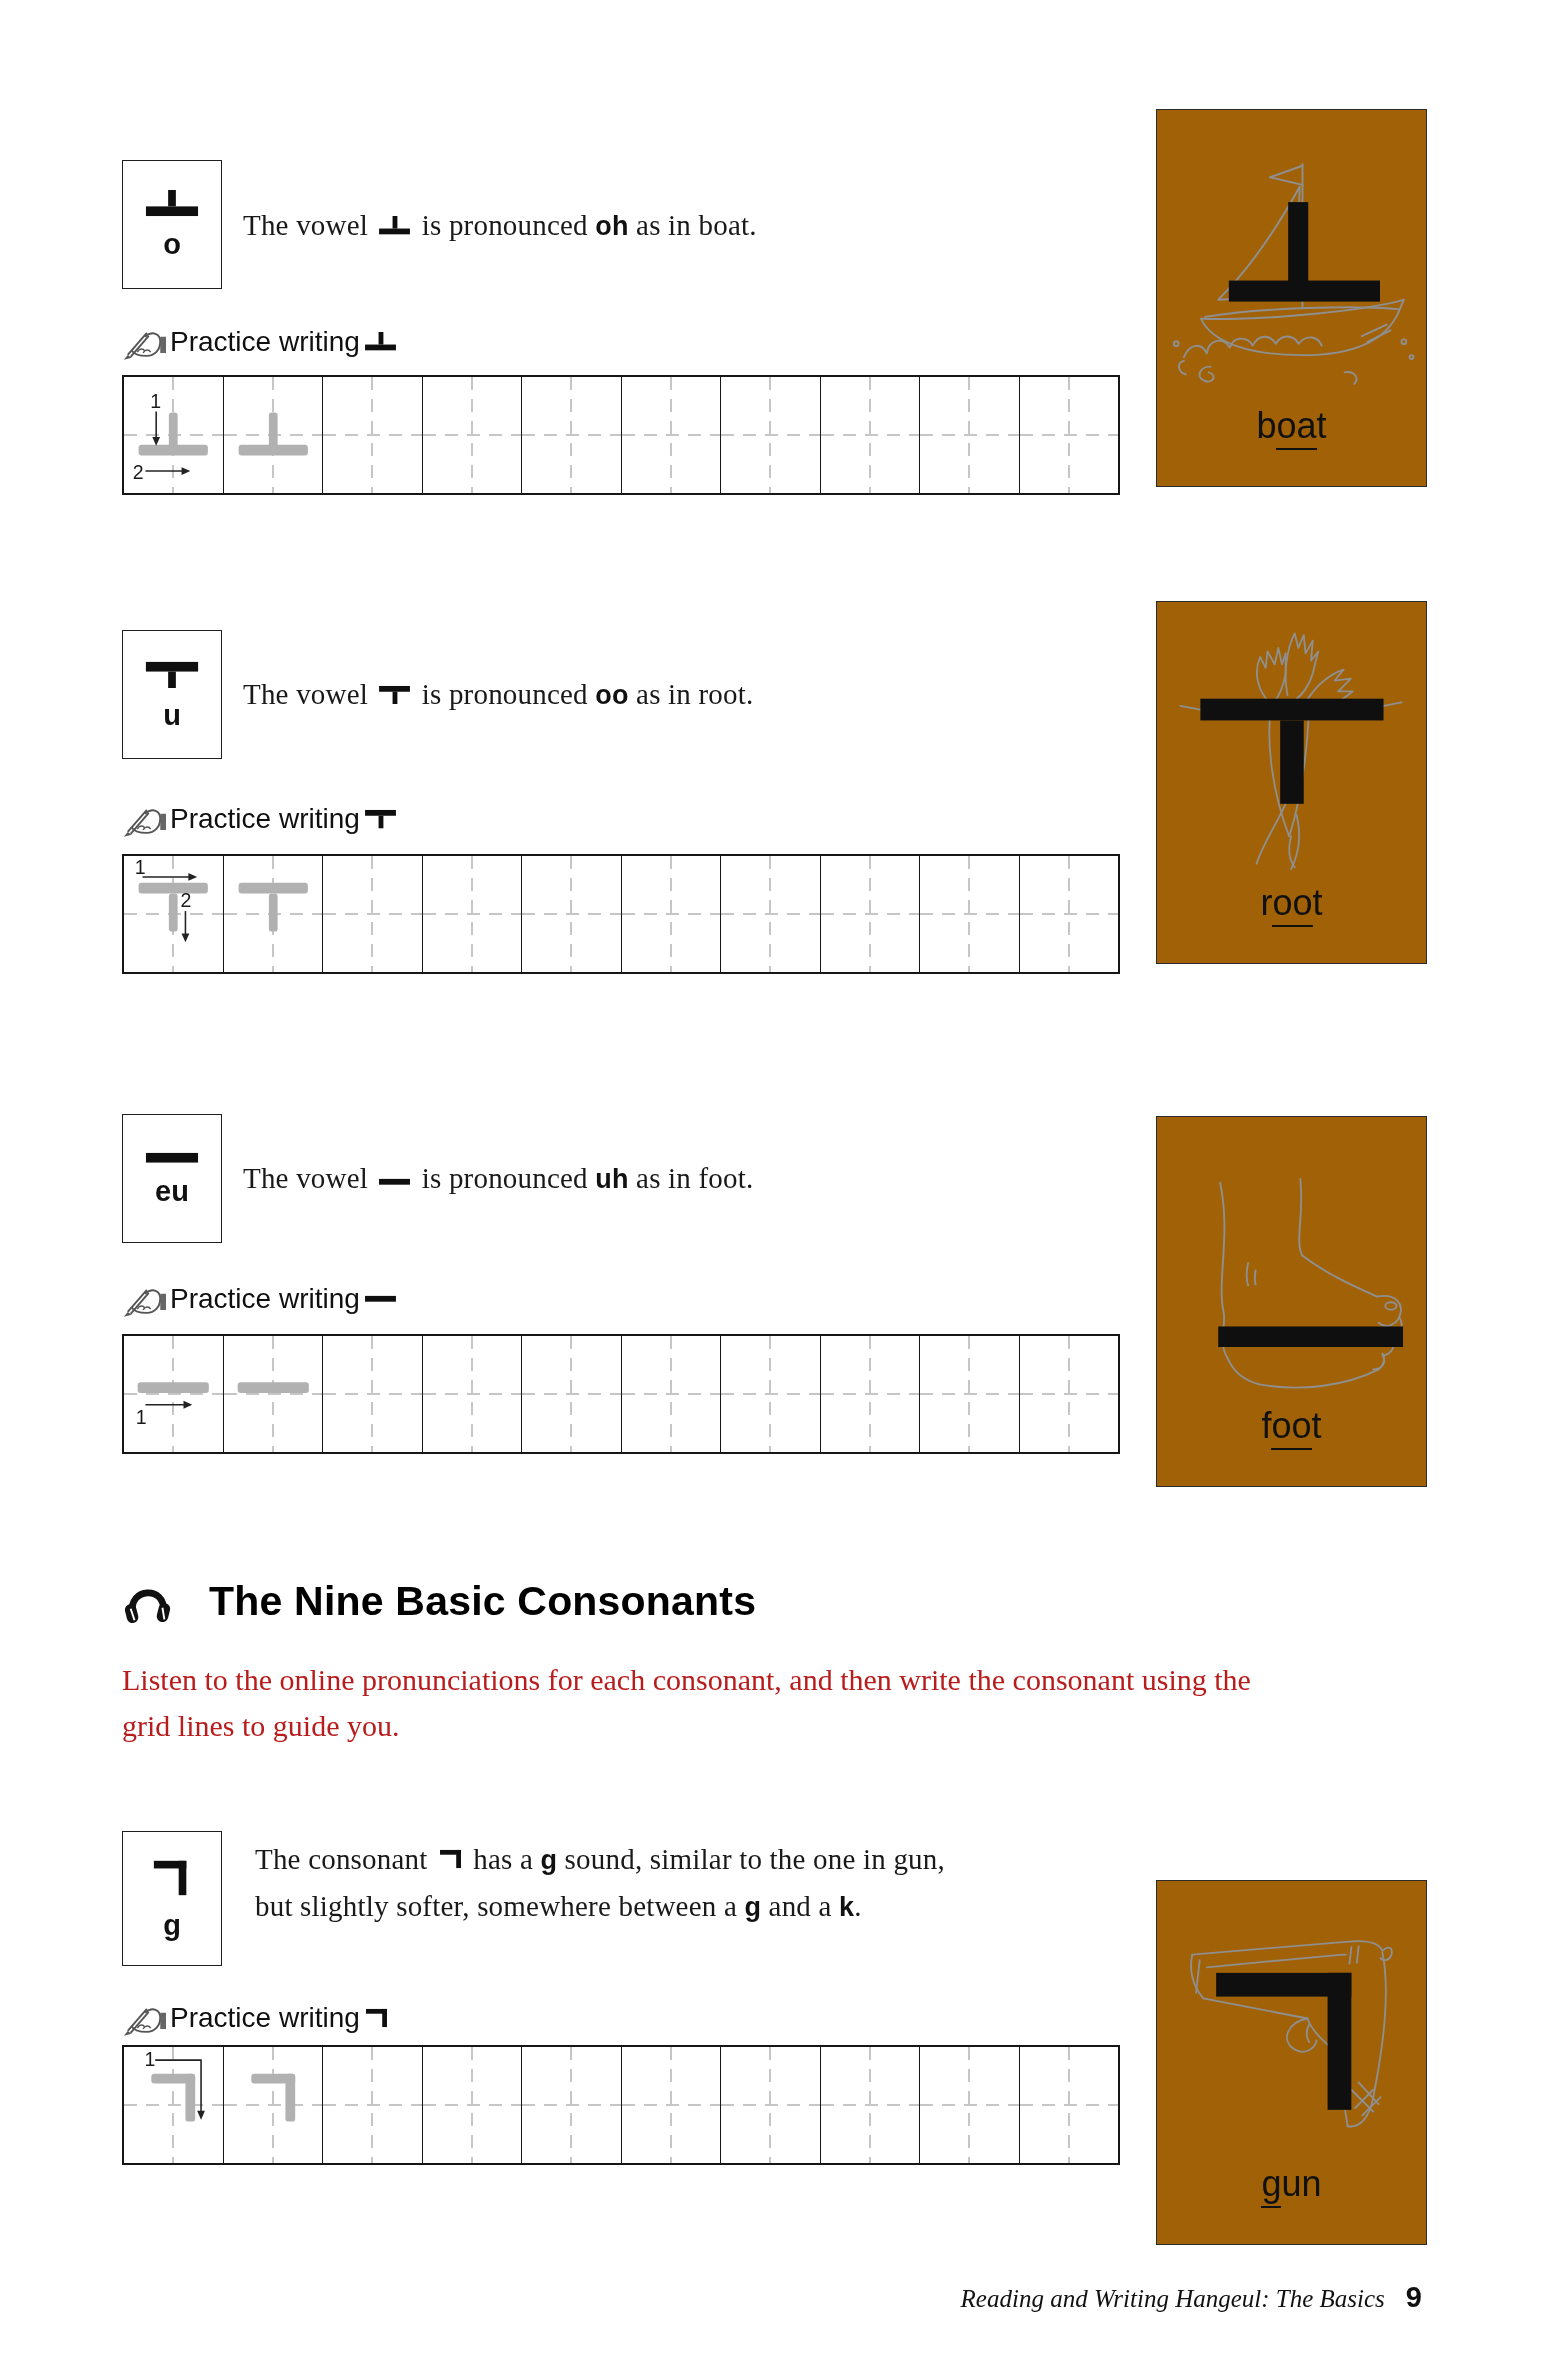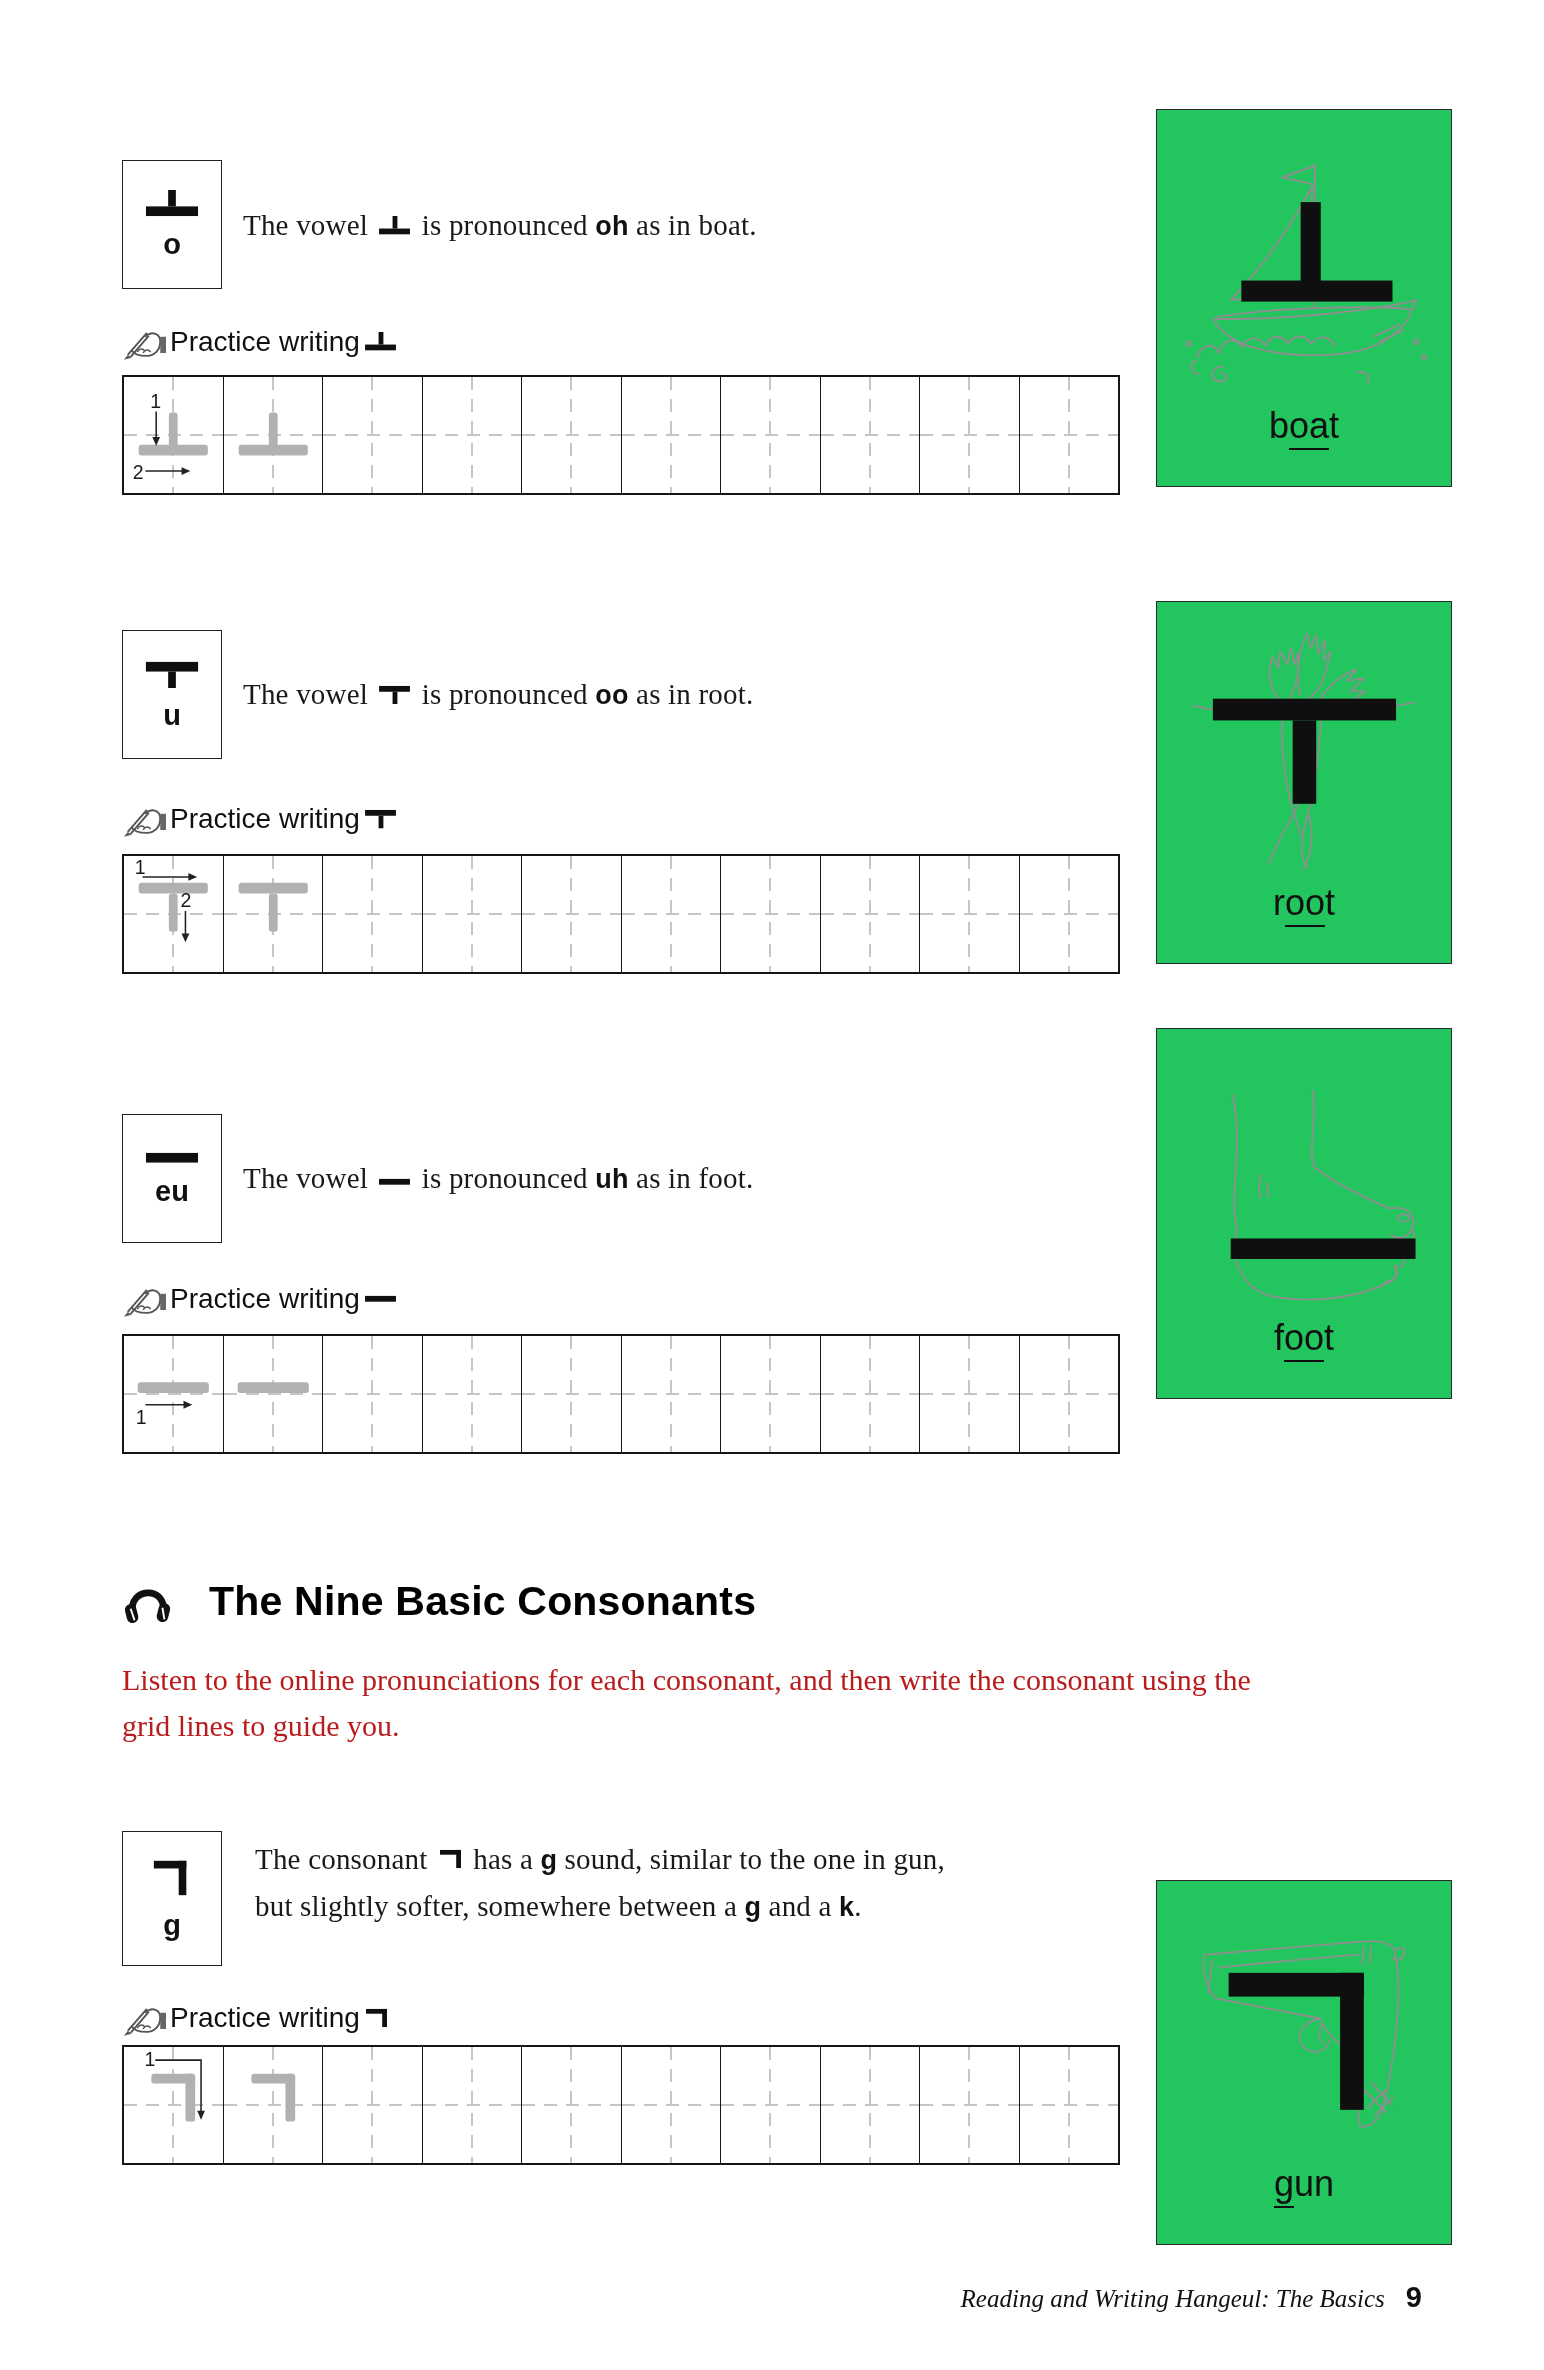--- a/index.html
+++ b/index.html
@@ -30,21 +30,21 @@
      background:repeating-linear-gradient(to bottom,#c6c6c6 0 12.6px,transparent 12.6px 22px);}
   .cell::after{content:"";position:absolute;left:0;right:0;top:50%;height:1.9px;margin-top:-1px;
      background:repeating-linear-gradient(to right,#c6c6c6 0 12.6px,transparent 12.6px 22px);}
   .cell svg{position:absolute;inset:0;width:100%;height:100%;z-index:2;}
   .gray{fill:#b1b1b1;}
   .num{font-family:"Liberation Sans",sans-serif;font-size:20px;fill:#1a1a1a;}
   .arr{stroke:#222;stroke-width:1.6;fill:none;}
   .ah{fill:#222;}
 
   
-  .imgbox{width:296px;border:1.9px solid #2b2b2b;box-sizing:border-box;background:#22c55e;position:absolute;}
+  .imgbox{width:271px;border:1.9px solid #2b2b2b;box-sizing:border-box;background:#a16207;position:absolute;}
   .imgbox svg.sketch{position:absolute;top:5.8px;left:0;width:100%;height:calc(100% - 89px);}
   .sk{stroke:#8f8f8f;stroke-width:2;fill:none;stroke-linecap:round;stroke-linejoin:round;}
   .blk{fill:#0f0f0f;}
   .caption{position:absolute;bottom:42px;left:0;width:100%;text-align:center;
            font-family:"Liberation Sans",sans-serif;font-size:36px;font-weight:500;color:#111;line-height:1;}
   .u{border-bottom:2.9px solid #111;padding-bottom:1.9px;}
 
   
   .heading{display:flex;align-items:center;gap:35px;}
   .heading-title{font-family:"Liberation Sans",sans-serif;font-weight:700;font-size:41px;color:#000000;letter-spacing:0.2px;}
@@ -55,21 +55,21 @@
   .f-page{font-family:"Liberation Sans",sans-serif;font-style:normal;font-weight:700;font-size:29px;margin-left:21px;}
 
   
   #s1-box{left:122px;top:160px;} #s1-sent{left:243px;top:209px;text-align:right;} #s1-plabel{left:122px;top:321px;}
   #s1-grid{left:122px;top:375px;} #s1-img{left:1156px;top:109px;height:378px;}
 
   #s2-box{left:122px;top:630px;} #s2-sent{left:243px;top:678px;} #s2-plabel{left:122px;top:798px;}
   #s2-grid{left:122px;top:854px;} #s2-img{left:1156px;top:601px;height:363px;}
 
   #s3-box{left:122px;top:1114px;} #s3-sent{left:243px;top:1162px;} #s3-plabel{left:122px;top:1278px;}
-  #s3-grid{left:122px;top:1334px;} #s3-img{left:1156px;top:1028px;height:371px;}
+  #s3-grid{left:122px;top:1334px;} #s3-img{left:1156px;top:1116px;height:371px;}
 
   #heading{left:122px;top:1574px;} #intro{left:122px;top:1657px;width:1352px;}
 
   #s4-box{left:122px;top:1831px;height:135px;} #s4-sent{left:243px;top:1836px;}
   #s4-plabel{left:122px;top:1997px;} #s4-grid{left:122px;top:2045px;} #s4-img{left:1156px;top:1880px;height:365px;padding-left:18px;}
 
   #footer{left:122px;top:2281px;}
 </style>
 </head>
 <body>

